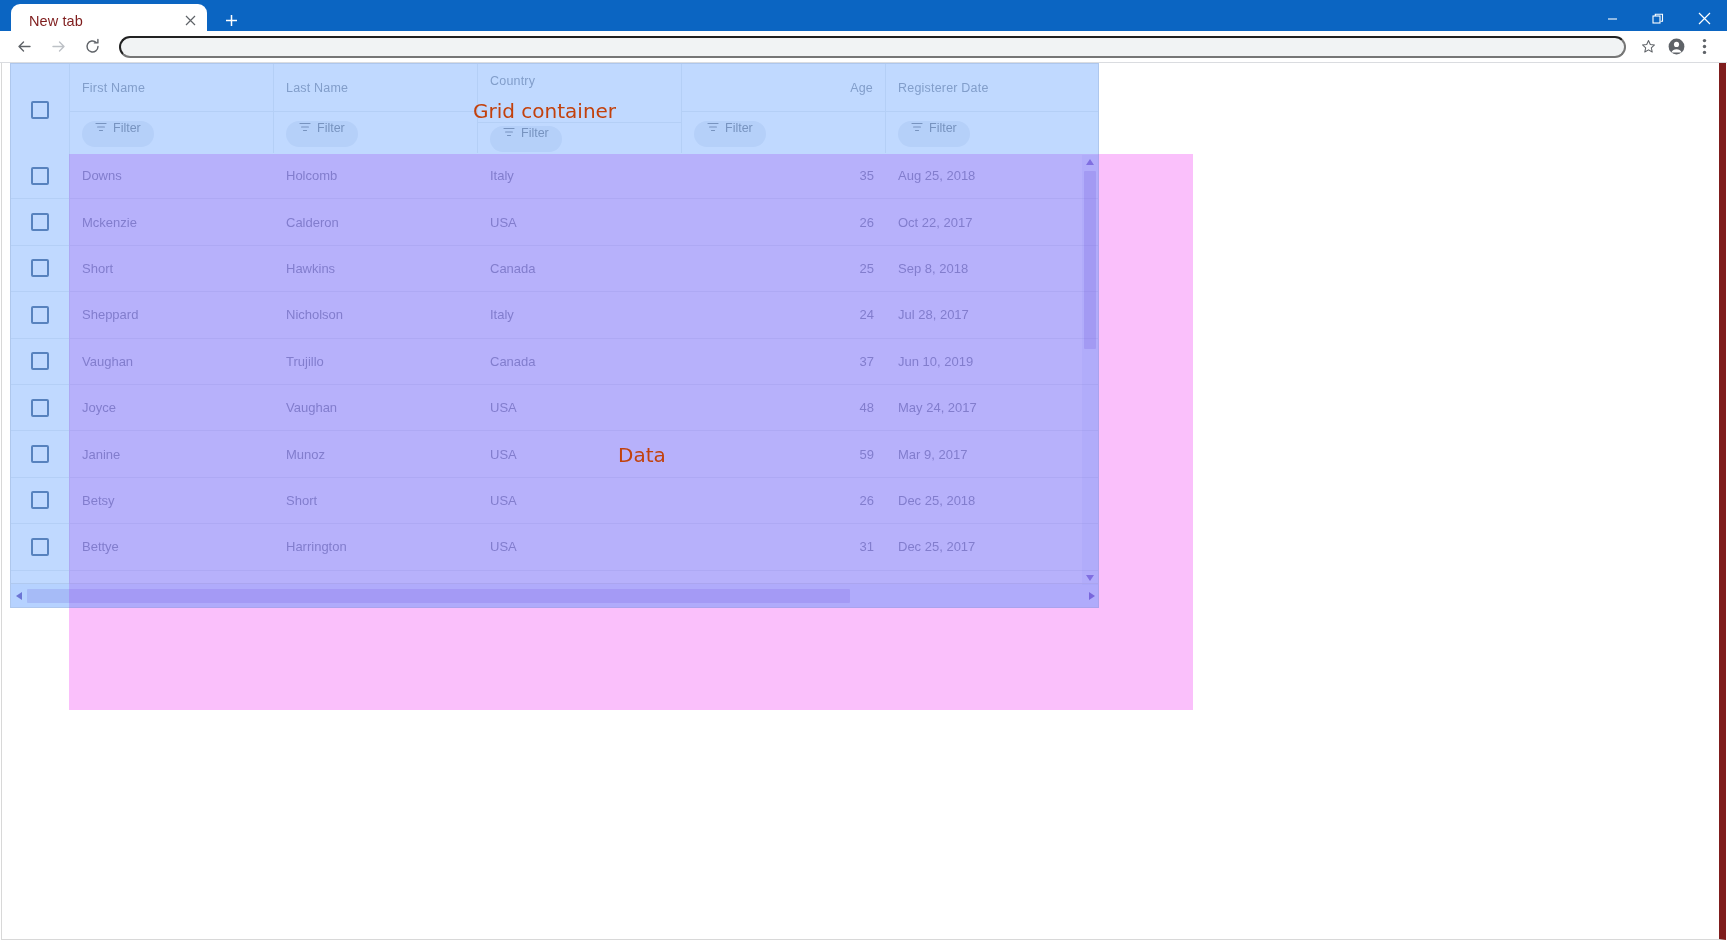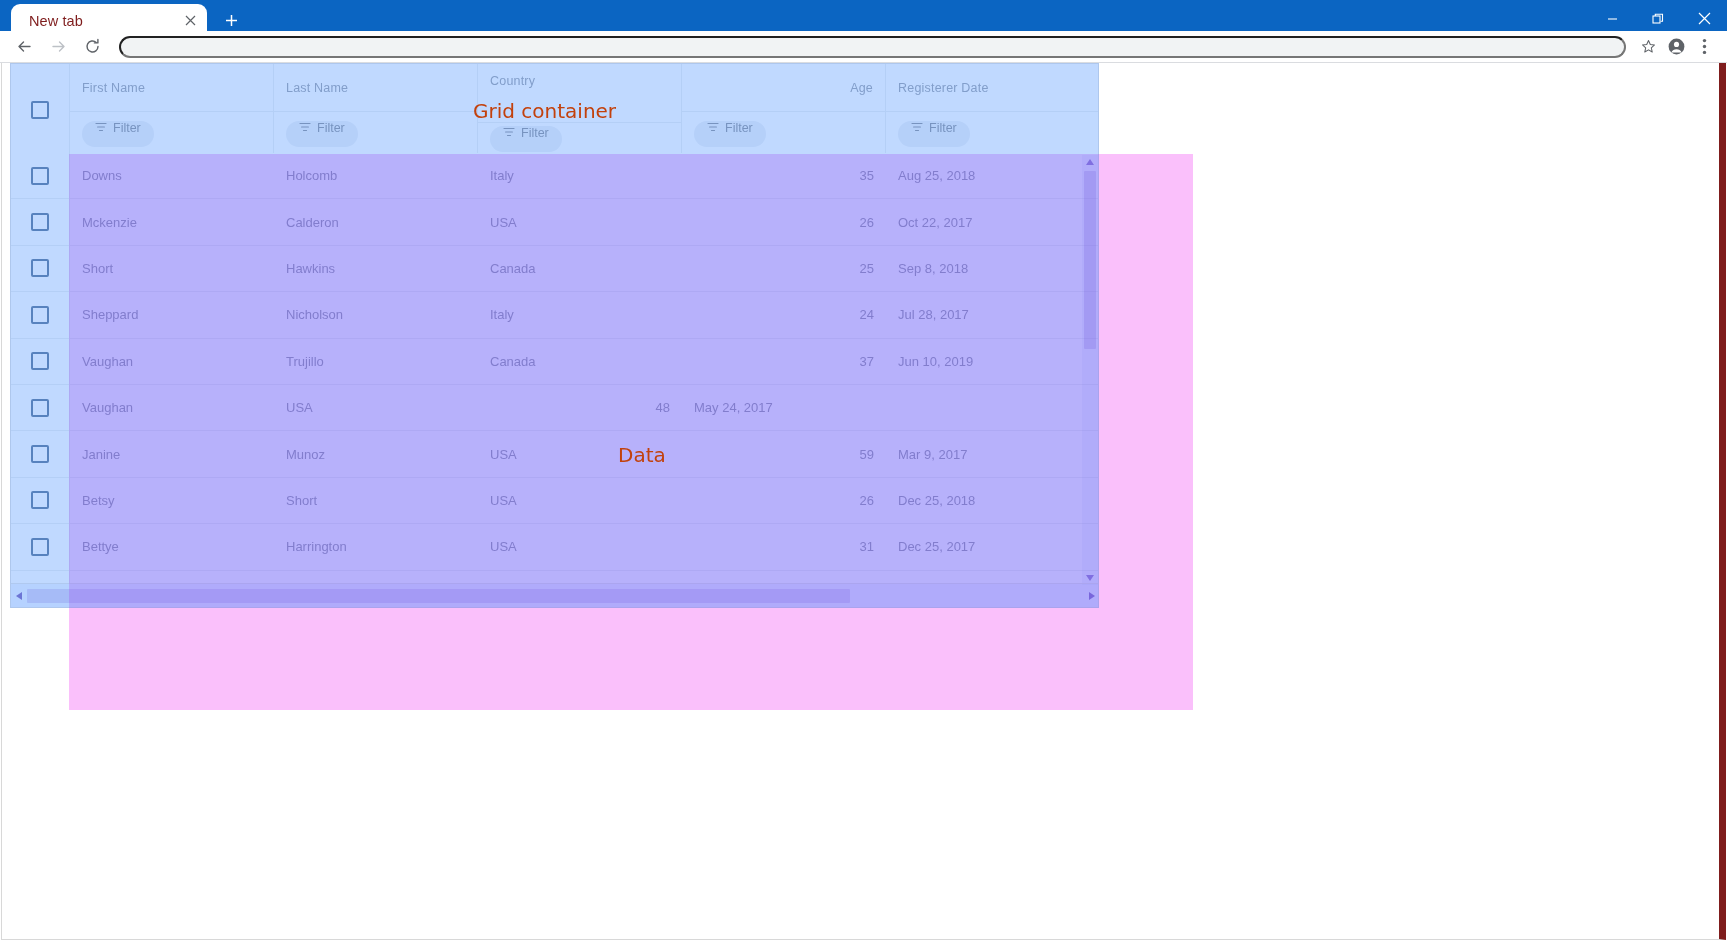--- a/index.html
+++ b/index.html
@@ -485,20 +485,21 @@
             <div class="g-cell c-age right">37</div>
             <div class="g-cell c-date">Jun 10, 2019</div>
           </div>
         </div>
 
         <div class="g-row">
           <div class="g-check-col">
               <span class="cbox"></span>
             </div>
           <div class="g-cells">
+            <div class="g-cell c-first">Joyce</div>
             <div class="g-cell c-last">Vaughan</div>
             <div class="g-cell c-country">USA</div>
             <div class="g-cell c-age right">48</div>
             <div class="g-cell c-date">May 24, 2017</div>
           </div>
         </div>
 
         <div class="g-row">
           <div class="g-check-col">
               <span class="cbox"></span>

